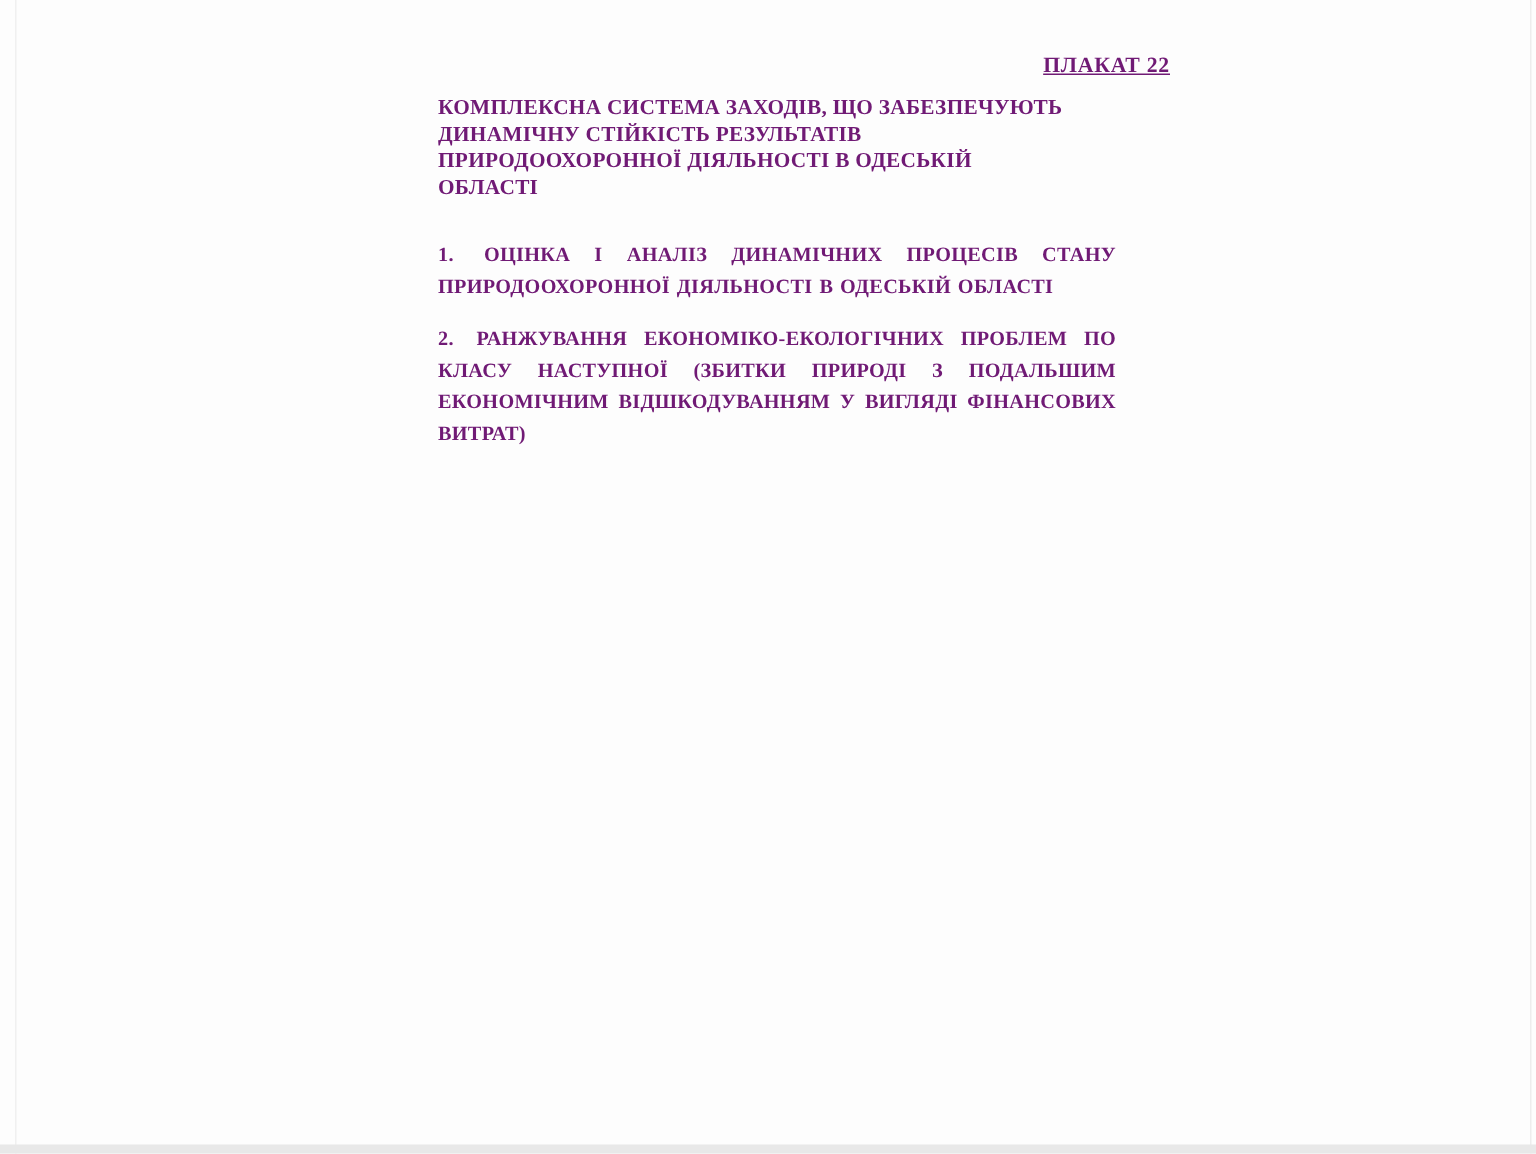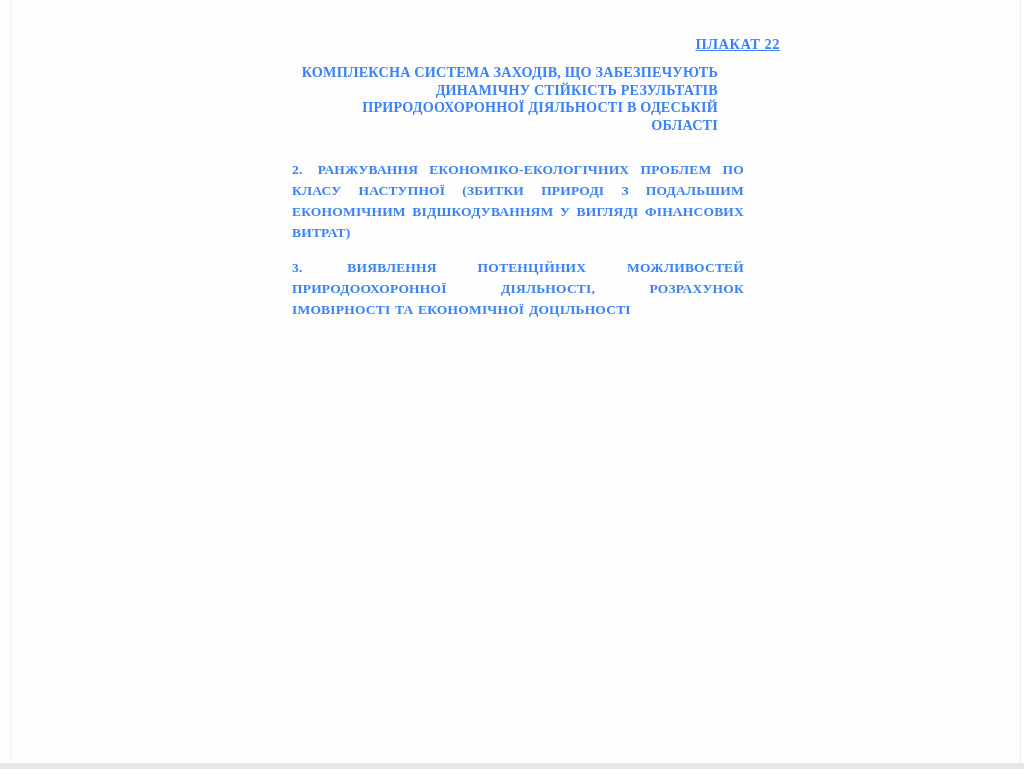--- a/index.html
+++ b/index.html
@@ -10,21 +10,21 @@
     overflow: hidden;
     background: #f4f4f4;
   }
   .slide {
     position: absolute;
     left: 0; top: 0;
     width: 1024px;
     height: 769px;
     background: #fdfdfd;
     font-family: "Liberation Serif", "DejaVu Serif", serif;
-    color: #3b82f6;
+    color: #701a75;
   }
   .edge-left {
     position: absolute;
     left: 10px; top: 0;
     width: 1px; height: 100%;
     background: #f0f0f0;
   }
   .edge-right {
     position: absolute;
     right: 3px; top: 0;
@@ -46,21 +46,21 @@
   .plakat {
     text-align: right;
     font-weight: bold;
     font-size: 14.5px;
     letter-spacing: 0.5px;
     text-decoration: underline;
   }
   .heading {
     margin: 11px 0 0 0;
     width: 426px;
-    text-align: right;
+    text-align: left;
     font-weight: bold;
     font-size: 14.2px;
     line-height: 17.5px;
     letter-spacing: 0.2px;
   }
   .list {
     margin-top: 25px;
     width: 452px;
   }
   .item {
@@ -88,24 +88,24 @@
   <div class="edge-right"></div>
 
   <div class="content">
 
     <div class="plakat">ПЛАКАТ 22</div>
 
     <h1 class="heading">КОМПЛЕКСНА СИСТЕМА ЗАХОДІВ, ЩО ЗАБЕЗПЕЧУЮТЬ ДИНАМІЧНУ СТІЙКІСТЬ РЕЗУЛЬТАТІВ ПРИРОДООХОРОННОЇ ДІЯЛЬНОСТІ В ОДЕСЬКІЙ ОБЛАСТІ</h1>
 
     <div class="list">
 
+      <p class="item"><span class="num">1.</span> <span>ОЦІНКА І АНАЛІЗ ДИНАМІЧНИХ ПРОЦЕСІВ СТАНУ ПРИРОДООХОРОННОЇ ДІЯЛЬНОСТІ В ОДЕСЬКІЙ ОБЛАСТІ</span></p>
 
       <p class="item"><span class="num">2.</span> <span>РАНЖУВАННЯ ЕКОНОМІКО-ЕКОЛОГІЧНИХ ПРОБЛЕМ ПО КЛАСУ НАСТУПНОЇ (ЗБИТКИ ПРИРОДІ З ПОДАЛЬШИМ ЕКОНОМІЧНИМ ВІДШКОДУВАННЯМ У ВИГЛЯДІ ФІНАНСОВИХ ВИТРАТ)</span></p>
 
-      <p class="item"><span class="num">3.</span> <span>ВИЯВЛЕННЯ ПОТЕНЦІЙНИХ МОЖЛИВОСТЕЙ ПРИРОДООХОРОННОЇ ДІЯЛЬНОСТІ, РОЗРАХУНОК ІМОВІРНОСТІ ТА ЕКОНОМІЧНОЇ ДОЦІЛЬНОСТІ</span></p>
 
 
 
 
 
 
     </div>
   </div>
 
   <div class="edge-bottom"></div>

